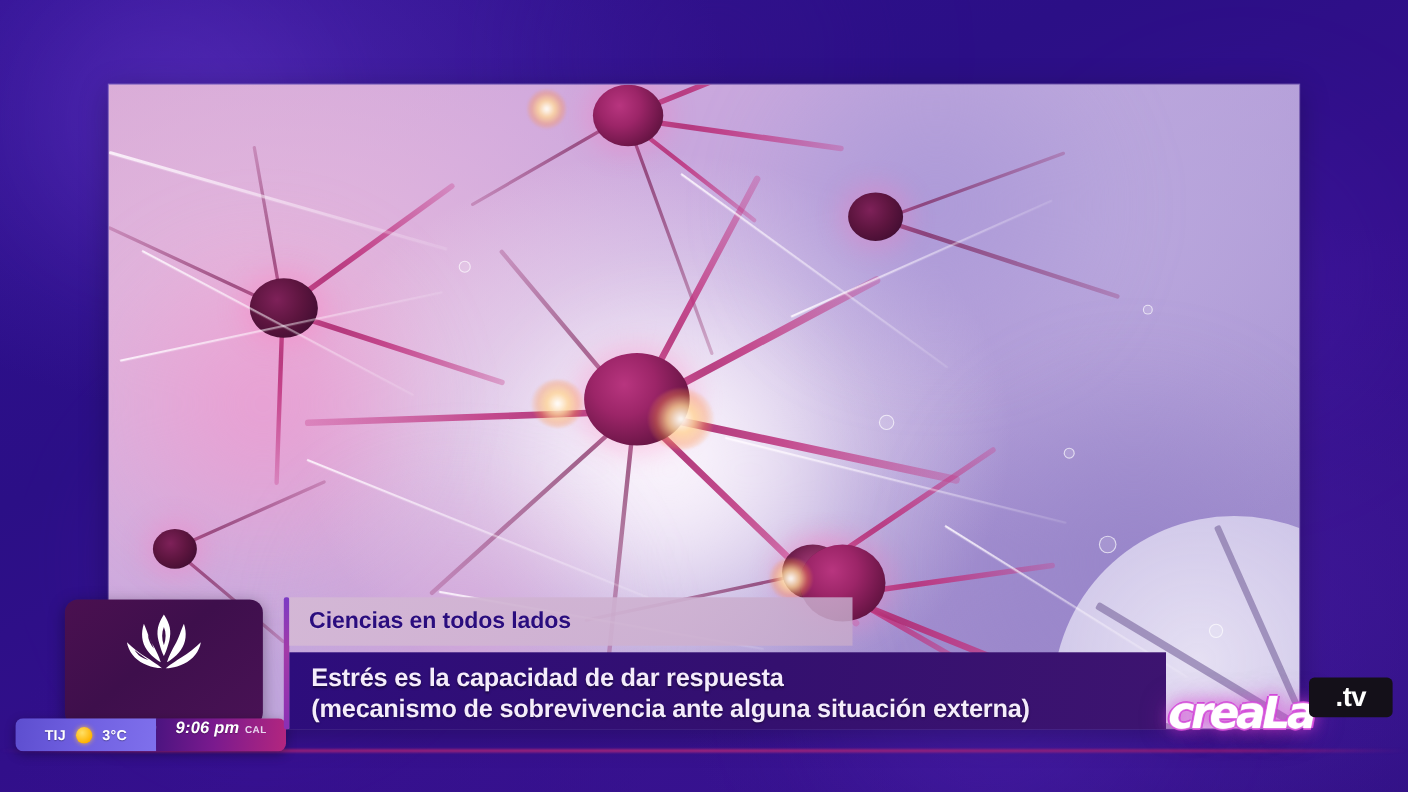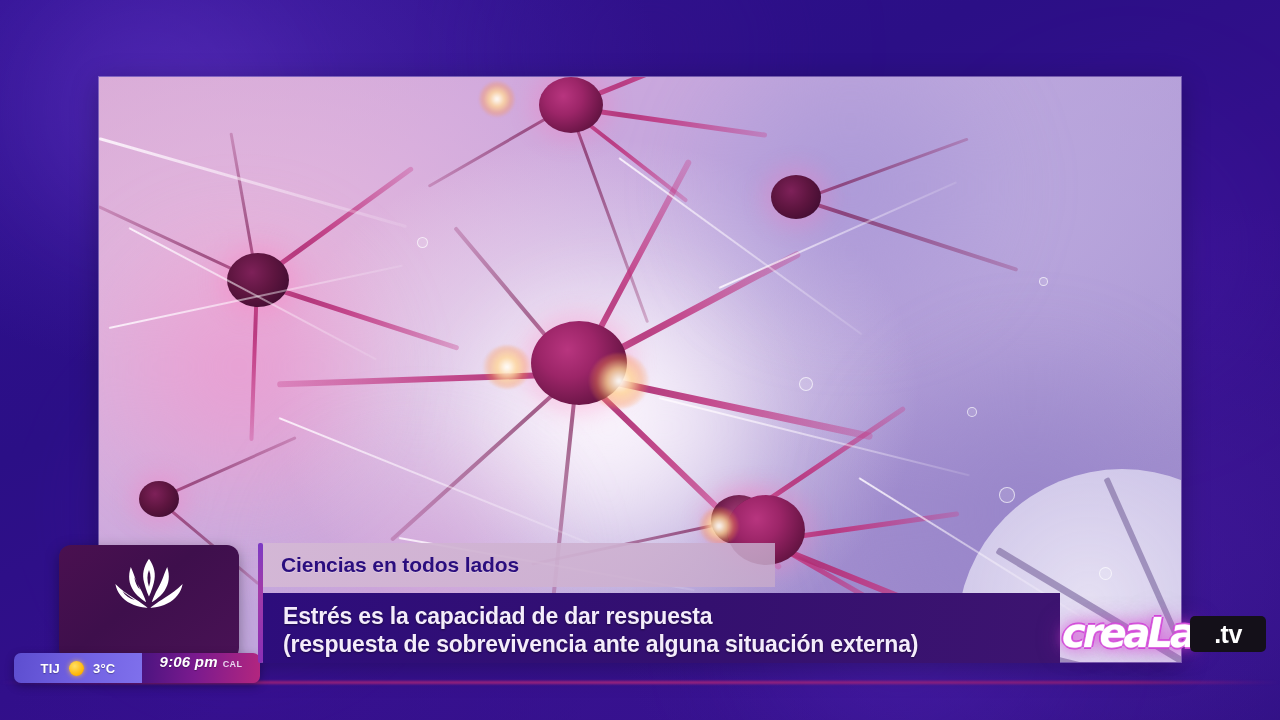--- a/index.html
+++ b/index.html
@@ -156,21 +156,21 @@
   }
   #caption-band .cap-line {
     color:#f4ecfb; font-size:23px; font-weight:bold; line-height:28px;
     letter-spacing:-.2px; text-shadow:0 1px 2px rgba(0,0,0,.45);
     white-space:nowrap;
   }
 
   
   #creala-logo { position:absolute; left:1062px; top:608px; width:204px; height:52px; }
   #creala-logo .wordmark {
-    position:absolute; left:0; top:2px;
+    position:absolute; left:0; top:18px;
     font-family:"DejaVu Sans", sans-serif;
     font-size:40px; font-weight:bold; font-style:italic;
     letter-spacing:-3px; color:#ffffff;
     text-shadow:
       0 0 2px #ffffff,
       2px 0 0 #cf3bd6, -2px 0 0 #cf3bd6, 0 2px 0 #cf3bd6, 0 -2px 0 #cf3bd6,
       0 0 14px rgba(220,70,215,.95), 0 0 26px rgba(200,50,200,.6);
   }
   #creala-logo .tvbox {
     position:absolute; right:0; top:8px; width:76px; height:36px;
@@ -294,21 +294,21 @@
   </div>
 </div>
 
 <div id="lower-third">
   <div id="lt-accent"></div>
   <div id="kicker-band">
     <span class="kicker">Ciencias en todos lados</span>
   </div>
   <div id="caption-band">
     <div class="cap-line">Estrés es la capacidad de dar respuesta</div>
-    <div class="cap-line">(respuesta de sobrevivencia ante alguna situación externa)</div>
+    <div class="cap-line">(mecanismo de sobrevivencia ante alguna situación externa)</div>
   </div>
 </div>
 
 <div id="creala-logo">
   <span class="wordmark">creaLa</span>
   <span class="tvbox">
     <span class="tvtext">.tv</span>
   </span>
 </div>
 

